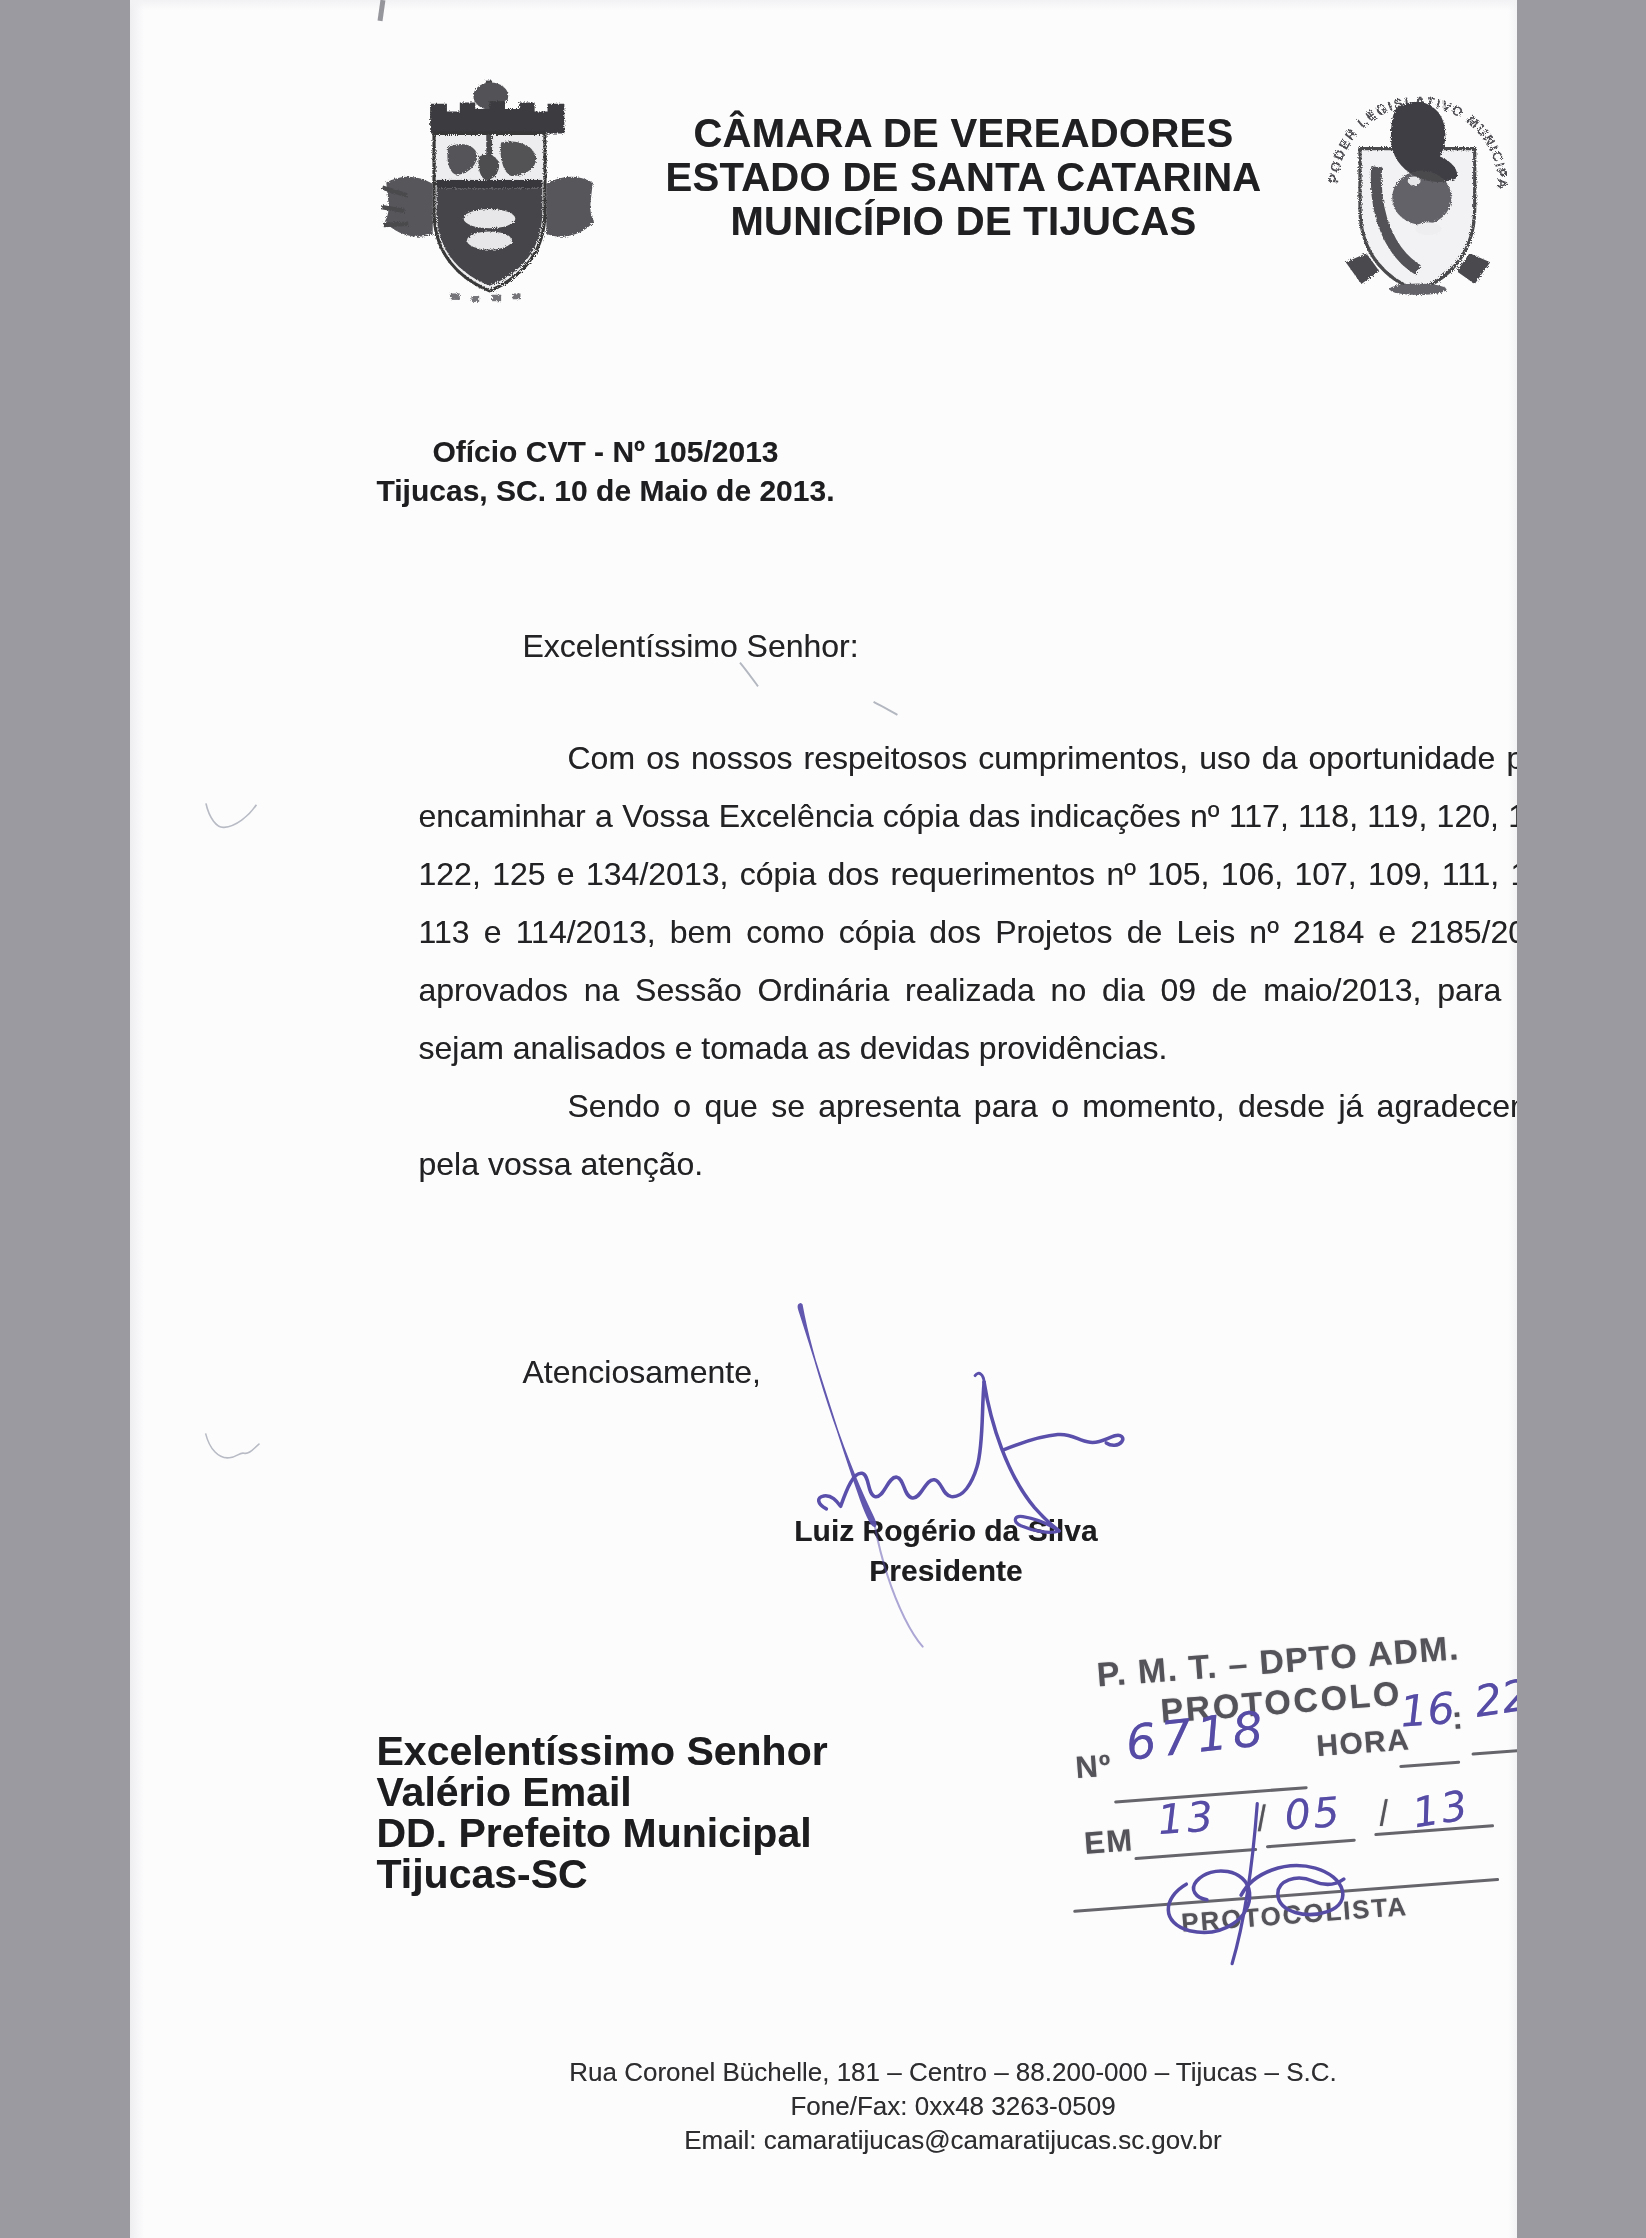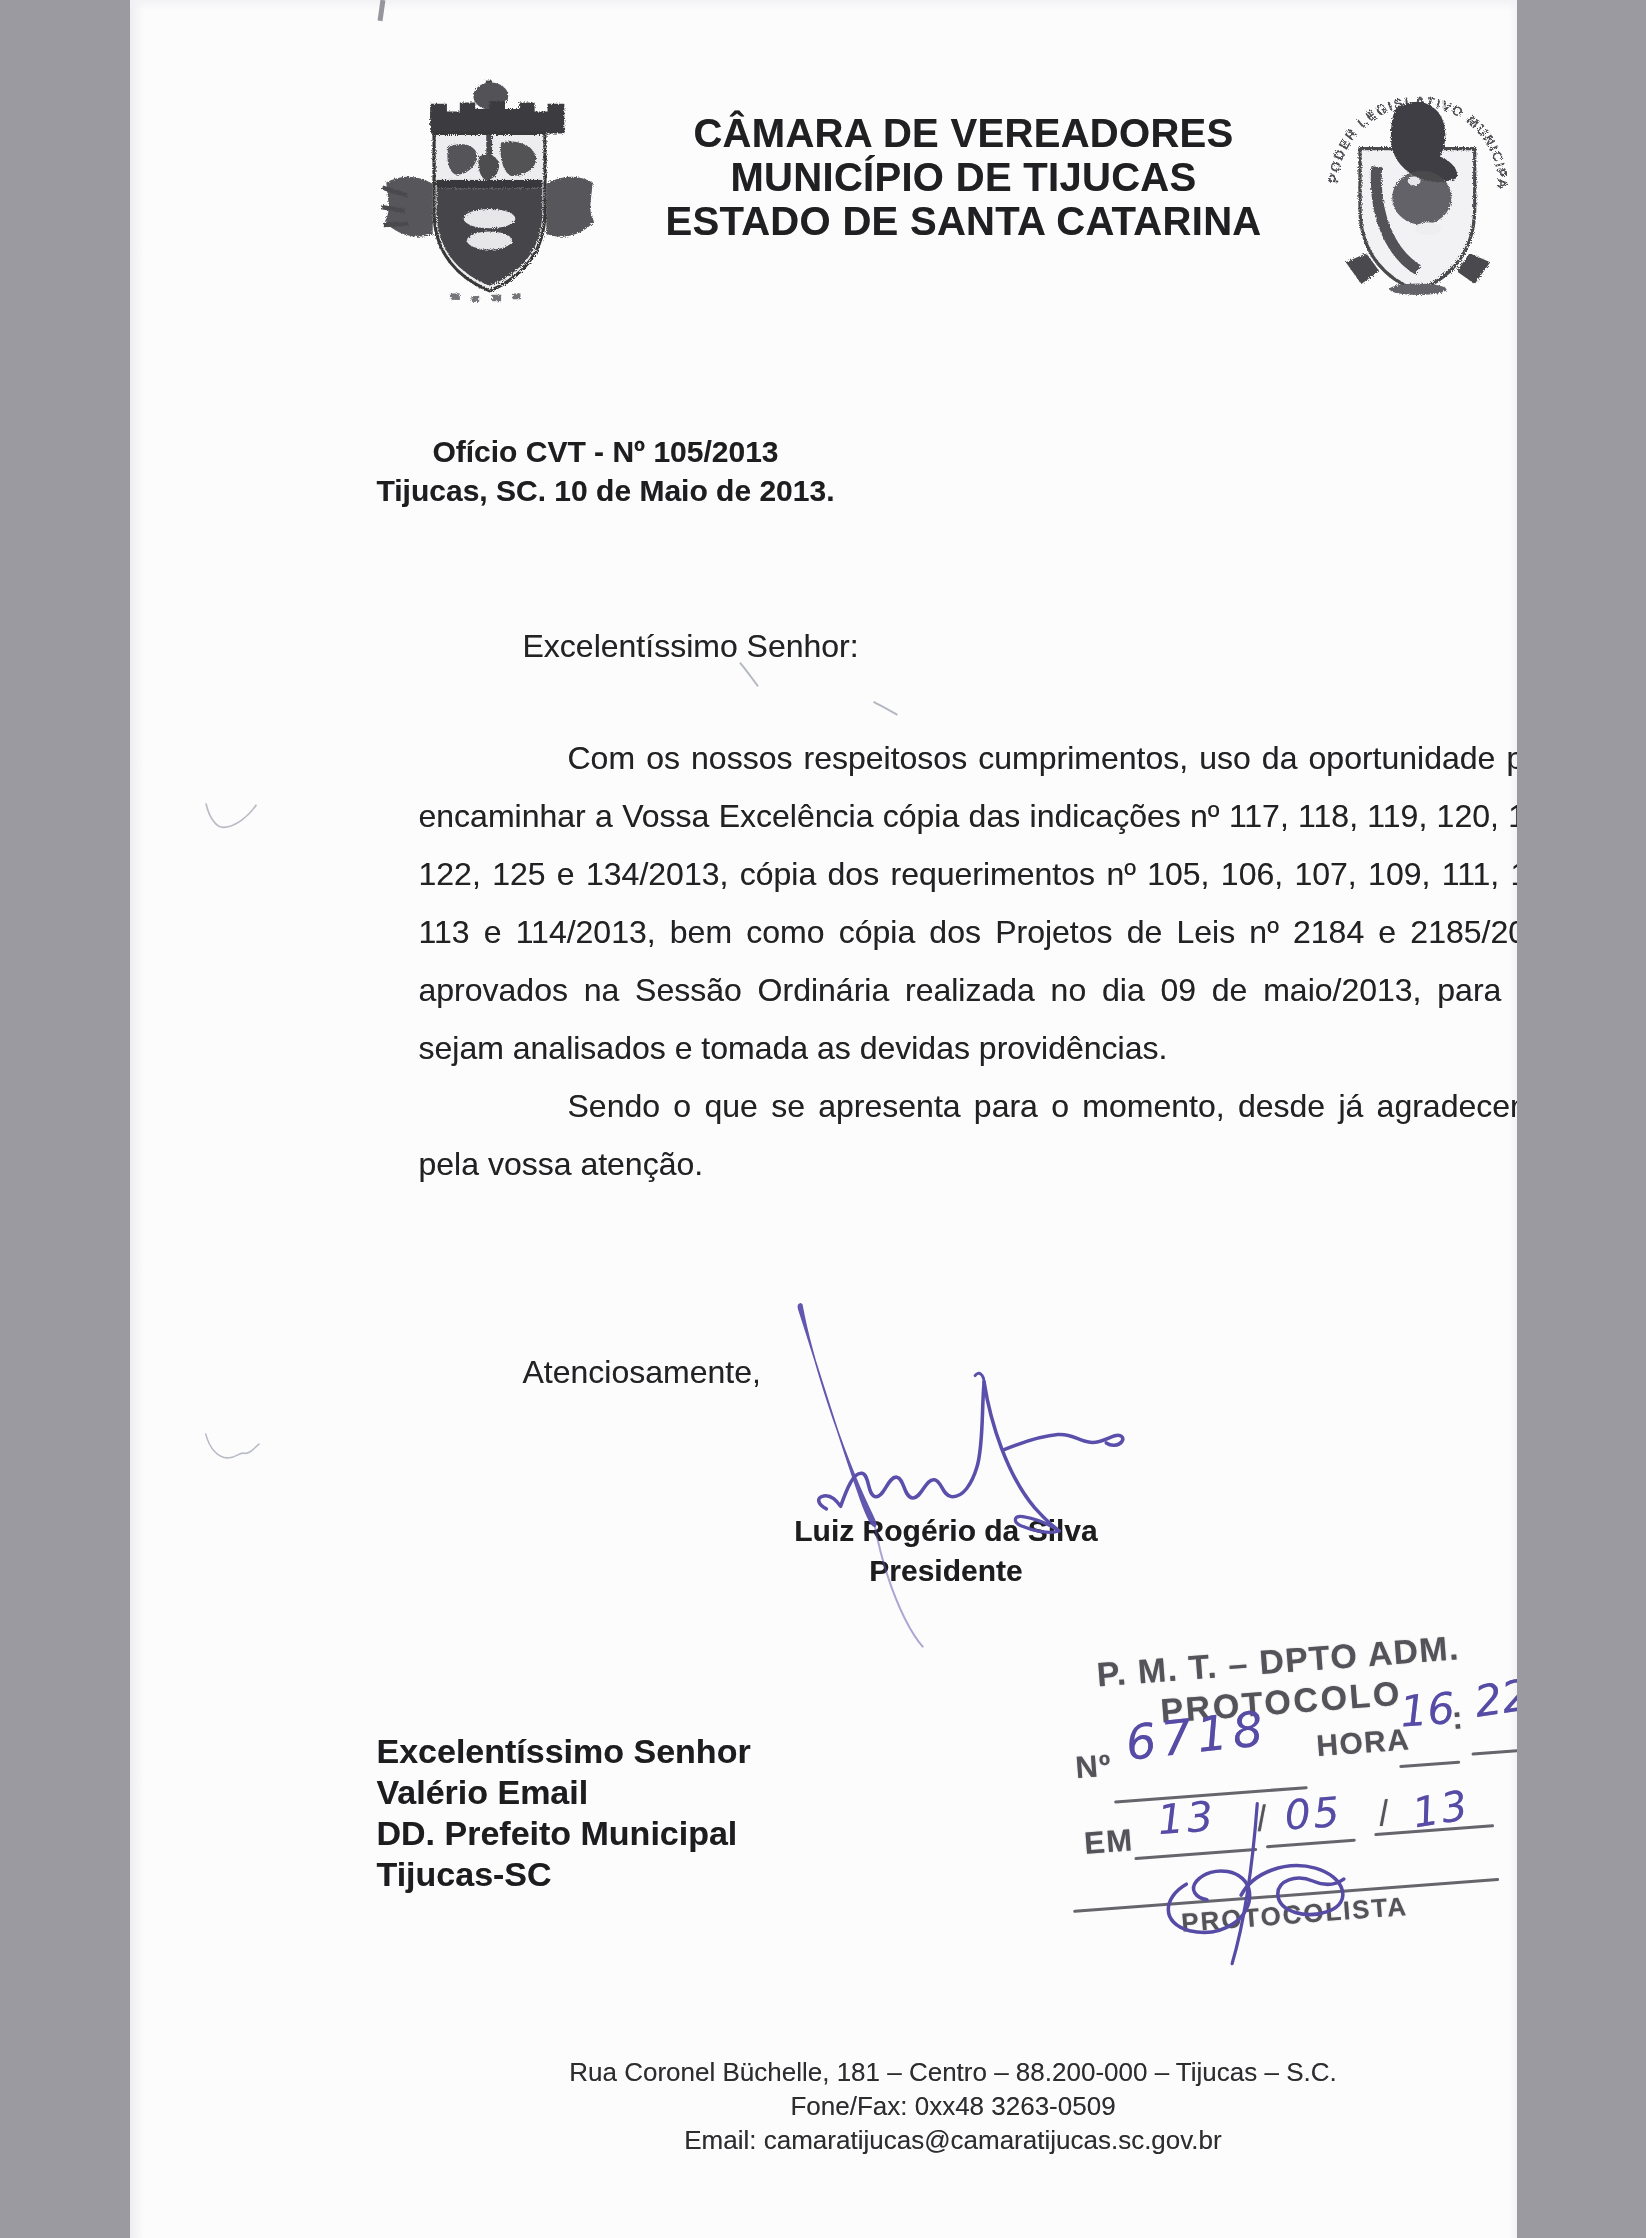--- a/index.html
+++ b/index.html
@@ -28,21 +28,21 @@
   .salutation{left:393px;top:628px;font-size:32px;color:#232325;}
   
   .body-block{left:247px;top:729px;width:1152px;margin-left:42px;}
   .body-block p{margin:0;font-size:32px;line-height:58px;text-align:justify;
     text-indent:149px;color:#222224;}
   
   .valediction{left:393px;top:1318px;font-size:32px;color:#232325;margin-top:36px;}
   .signer{left:639px;top:1511px;width:355px;text-align:center;
     font-size:30px;font-weight:bold;line-height:40px;color:#1d1d1f;}
   
-  .recipient{left:247px;top:1731px;font-size:34px;font-weight:bold;line-height:41px;color:#1d1d1f;}
+  .recipient{left:247px;top:1731px;font-size:41px;font-weight:bold;line-height:41px;color:#1d1d1f;}
   
   .footer{left:0;top:2031px;width:1647px;text-align:center;
     font-size:26px;line-height:34px;color:#2d2d30;margin-top:24px;}
   
   .stamp{left:905px;top:1616px;width:530px;height:368px;
     transform:rotate(-4.3deg);transform-origin:0 0;}
   .stamp .srow{position:absolute;white-space:nowrap;}
   .stamp-text{font-weight:bold;color:#47474d;letter-spacing:1.3px;
     text-shadow:0 0 1.3px rgba(70,70,77,.45);opacity:.93;}
   .sline{position:absolute;height:3.2px;background:#4a4a51;opacity:.85;border-radius:1.9px;}
@@ -99,22 +99,22 @@
       <path d="M2,170 L40,182 M0,200 L36,206 M4,228 L42,226" stroke="#3c3c40" stroke-width="7" fill="none"></path>
       <rect x="108" y="334" width="14" height="10" fill="#6a6a70"></rect>
       <rect x="140" y="338" width="12" height="9" fill="#6a6a70"></rect>
       <rect x="172" y="336" width="14" height="10" fill="#6a6a70"></rect>
       <rect x="204" y="334" width="12" height="9" fill="#6a6a70"></rect>
     </g>
   </svg>
 
   <div class="abs org-block typed">
     <div>CÂMARA DE VEREADORES</div>
+    <div>ESTADO DE SANTA CATARINA</div>
     <div>MUNICÍPIO DE TIJUCAS</div>
-    <div>ESTADO DE SANTA CATARINA</div>
   </div>
 
   <svg class="abs" style="left:1190px;top:71px" width="196" height="225" viewBox="0 0 304 348">
     <g filter="url(#rough)" opacity="0.92">
       <defs>
           <path id="sealArc" d="M 28,178 A 124,124 0 0 1 276,178" fill="none"></path>
         </defs>
       <text font-family="Liberation Sans, sans-serif" font-size="21" font-weight="bold" letter-spacing="2.5" fill="#3f3f45">
         <textPath href="#sealArc" startOffset="4">PODER LEGISLATIVO MUNICIPAL</textPath>
       </text>

